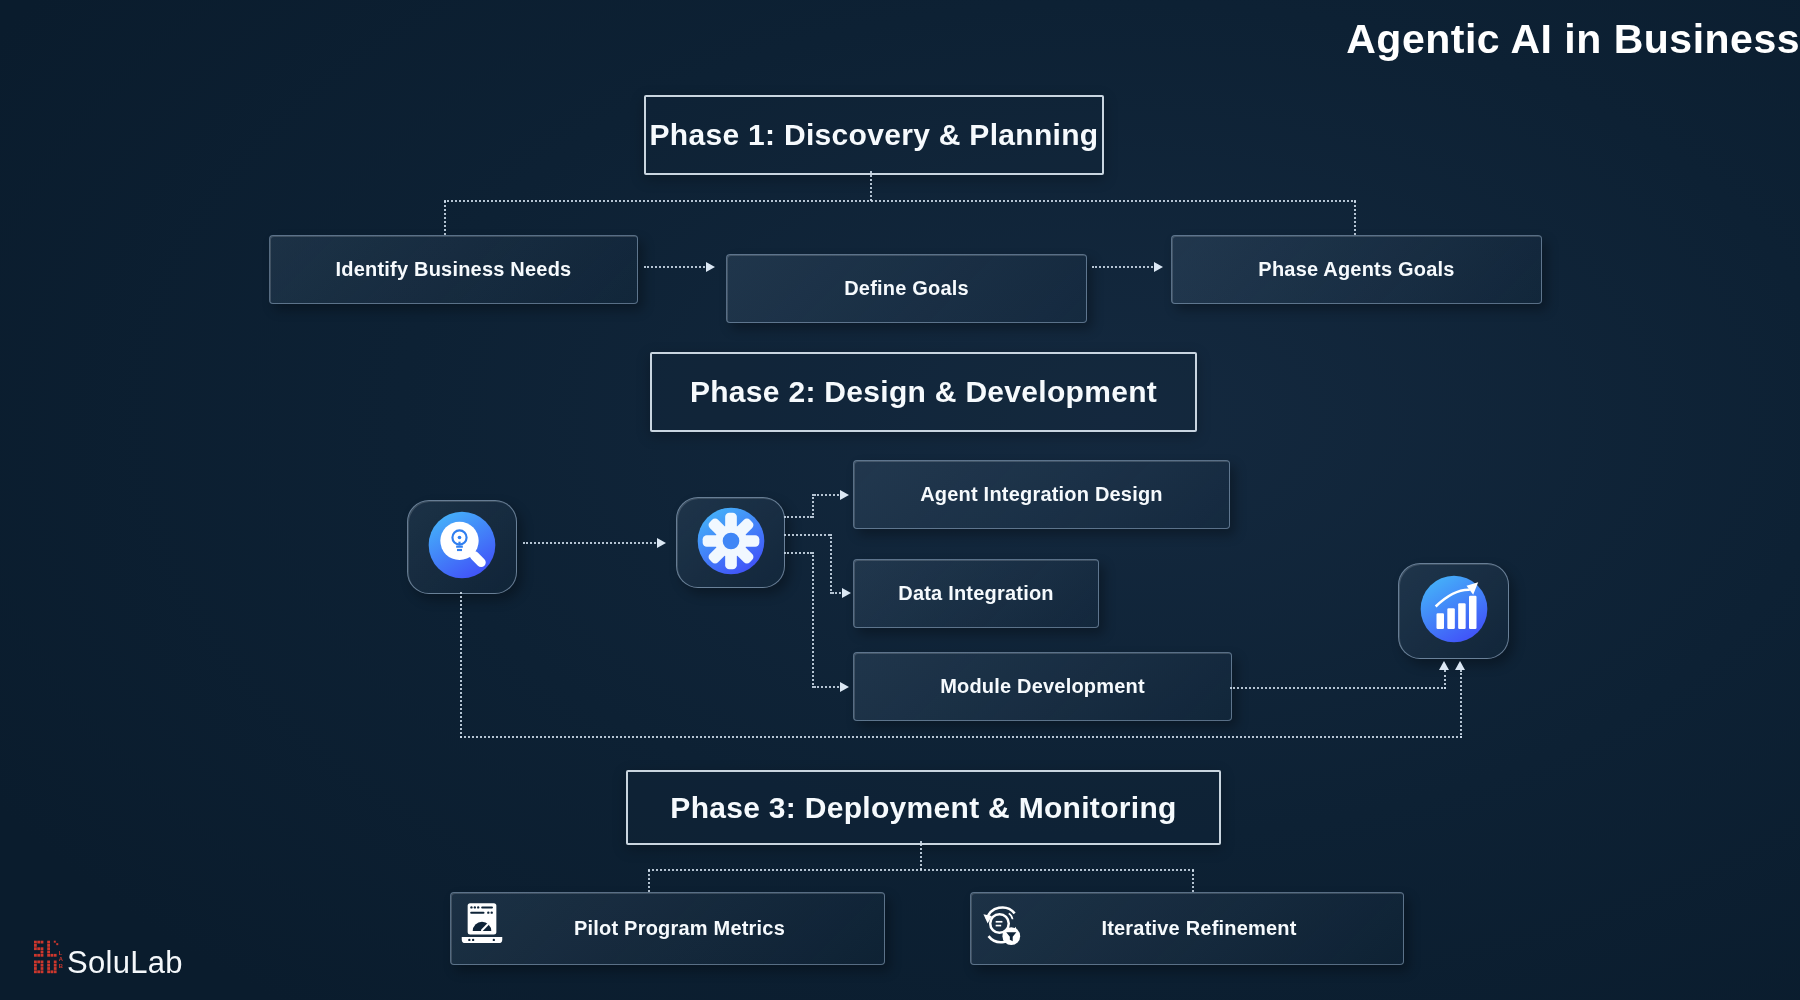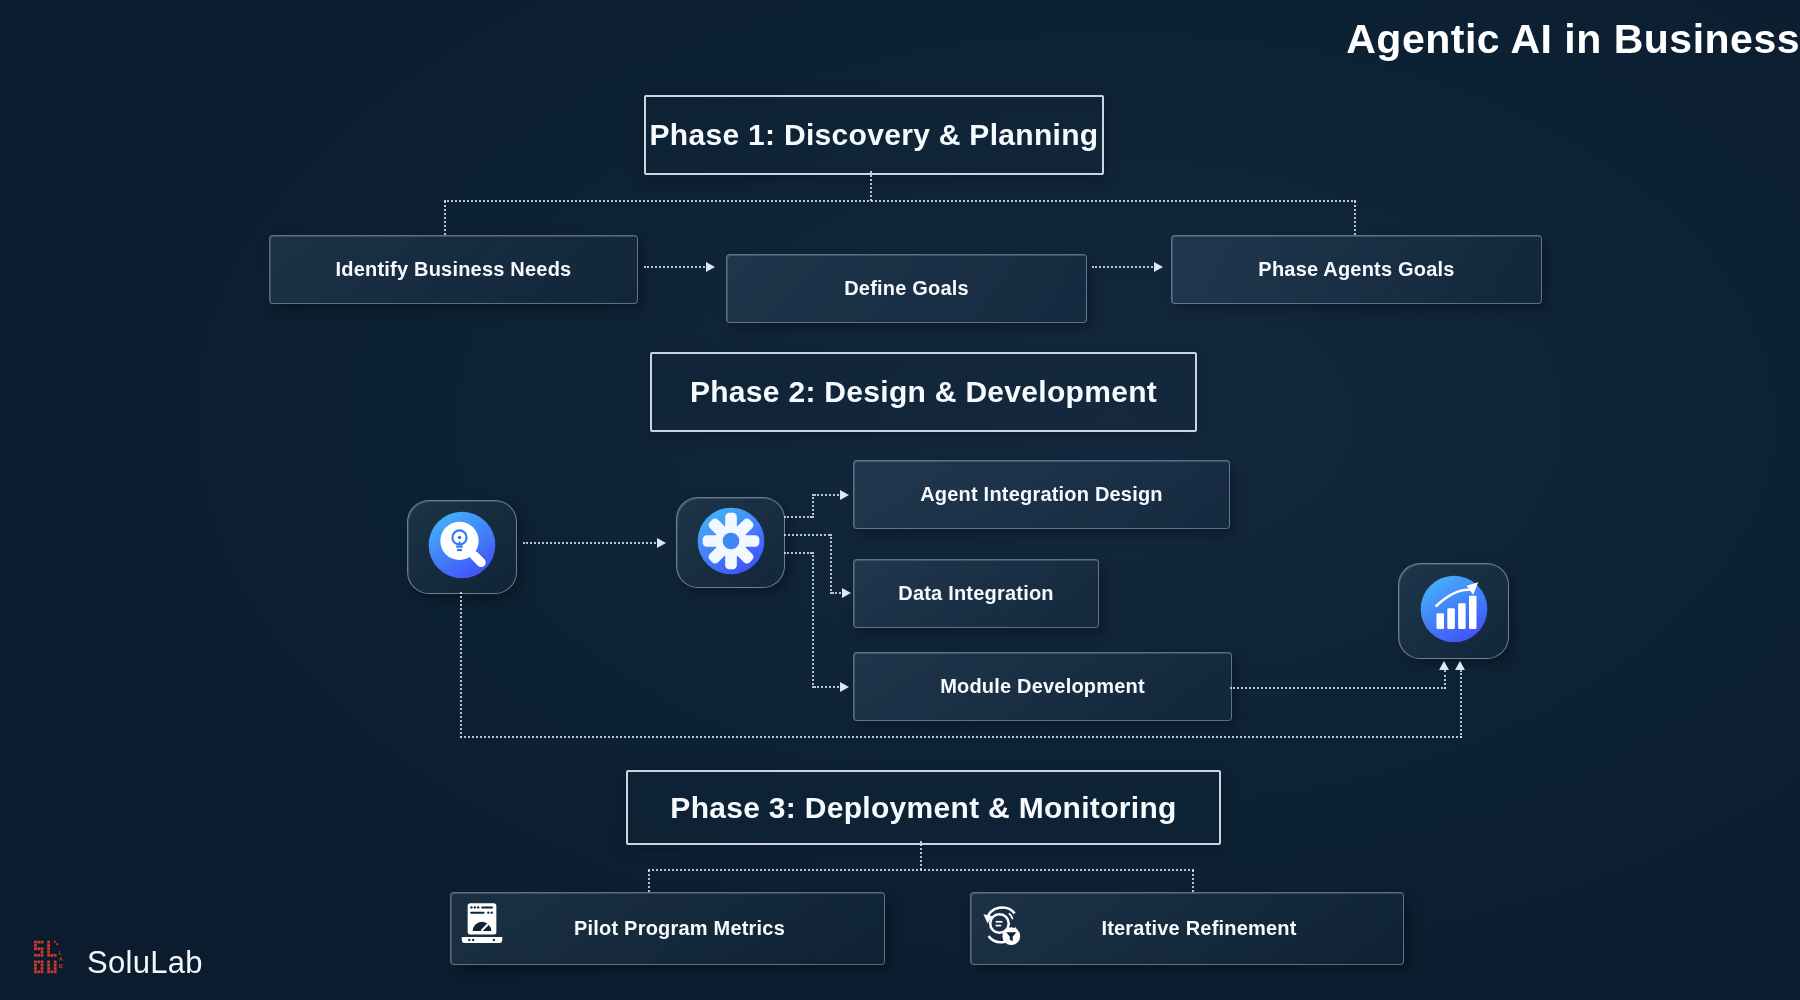--- a/index.html
+++ b/index.html
@@ -34,21 +34,21 @@
     box-shadow:inset 1px 1px 0 rgba(255,255,255,.14), 5px 6px 12px rgba(0,0,0,.30);
   }
   .card svg{width:80px;height:80px;}
   .hline{position:absolute;border-top:2px dotted rgba(210,224,238,.85);height:0;}
   .vline{position:absolute;border-left:2px dotted rgba(210,224,238,.85);width:0;}
   .ahead-right{position:absolute;width:0;height:0;border-top:5px solid transparent;border-bottom:5px solid transparent;border-left:9px solid #dce8f4;}
   .ahead-up{position:absolute;width:0;height:0;border-left:5px solid transparent;border-right:5px solid transparent;border-bottom:9px solid #dce8f4;}
   .bottom-node{justify-content:flex-start;padding-left:4px;}
   .bottom-node .lbl{flex:1;text-align:center;padding-right:34px;}
   .bottom-node svg{width:54px;height:54px;flex:0 0 auto;}
-  .logo{position:absolute;left:34px;top:940px;display:flex;align-items:center;gap:20px;}
+  .logo{position:absolute;left:34px;top:940px;display:flex;align-items:center;gap:0;}
   .logo-text{font-size:31px;font-weight:500;color:#f4f7fa;letter-spacing:.3px;}
 </style>
 </head>
 <body>
 
 <div id="stage">
 
   <svg width="0" height="0" style="position:absolute">
     <defs>
       <linearGradient id="gblue" x1="0" y1="0" x2="0.6" y2="1">

